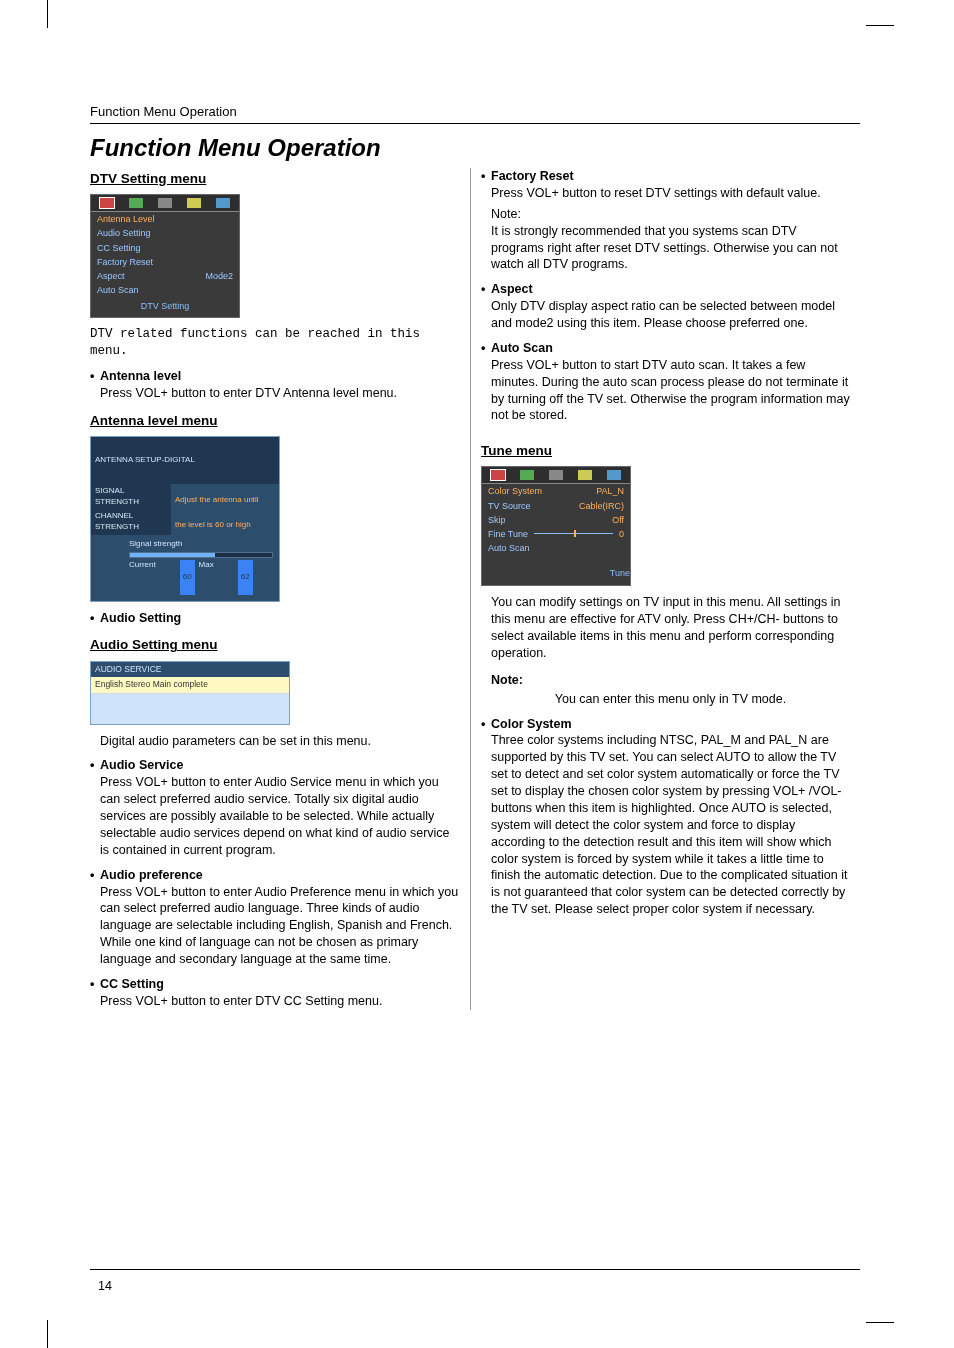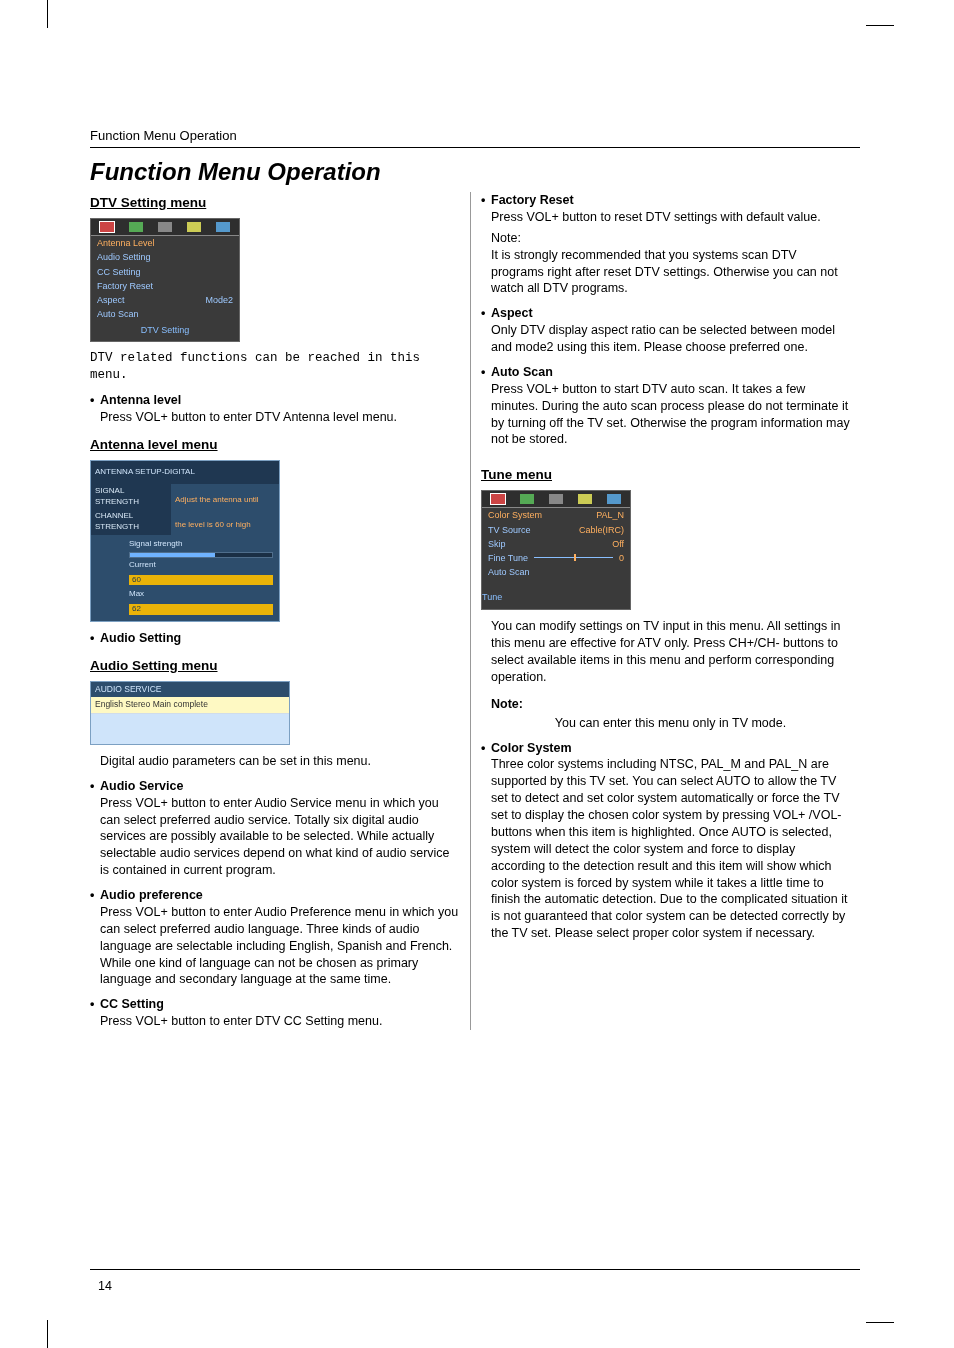--- a/index.html
+++ b/index.html
@@ -5,21 +5,21 @@
   * { box-sizing: border-box; margin: 0; padding: 0; }
   html, body { width: 954px; height: 1348px; background: #fff; font-family: Arial, Helvetica, sans-serif; color: #000; }
   .page { position: relative; width: 954px; height: 1348px; }
 
   
   .crop-tl-v, .crop-bl-v { position: absolute; left: 47px; width: 1px; height: 28px; background: #000; }
   .crop-tl-v { top: 0; } .crop-bl-v { bottom: 0; }
   .crop-tr-h, .crop-br-h { position: absolute; right: 60px; width: 28px; height: 1px; background: #000; }
   .crop-tr-h { top: 25px; } .crop-br-h { bottom: 25px; }
 
-  .content-area { position: absolute; left: 90px; top: 128px; width: 770px; }
+  .content-area { position: absolute; left: 90px; top: 104px; width: 770px; }
 
   .running-head { font-size: 13px; margin-bottom: 4px; }
   .head-rule { height: 1px; background: #000; margin-bottom: 10px; }
 
   .main-title { font-style: italic; font-weight: bold; font-size: 24px; margin-bottom: 6px; }
 
   .two-col { display: flex; gap: 0; }
   .col { width: 380px; font-size: 12.5px; line-height: 1.35; }
   .col-left { padding-right: 10px; }
   .col-right { padding-left: 10px; border-left: 1px solid #999; }
@@ -43,46 +43,46 @@
   .osd .tabs .tab-pc { background: #5a5; }
   .osd .tabs .tab-audio { background: linear-gradient(#888,#888); }
   .osd .tabs .tab-setup { background: #cc5; }
   .osd .tabs .tab-other { background: #59c; }
   .osd .item { display:flex; justify-content: space-between; padding: 1px 6px; color: #9ec9ff; }
   .osd .item.sel { color: #ffb060; }
   .osd .cap { text-align:center; color:#89bfff; padding: 3px 0 5px 0; font-size: 9px; }
 
   
   .ant { width: 190px; border: 1px solid #7ca0c2; background: #2d4d6c; color: #d7e7f5; font-size: 8px; margin: 4px 0 8px 0; }
-  .ant .hdr { background: #1f3751; padding: 6px 4px; color:#cfe4fa;}
+  .ant .hdr { background: #1f3751; padding: 18px 4px; color:#cfe4fa;}
   .ant .row { display:flex; }
   .ant .lbl { width: 80px; background:#1f3751; padding:2px 4px; }
   .ant .val { flex:1; padding:2px 4px; color:#ffb060;margin-top:9px; }
   .ant .barwrap { padding: 4px 6px 6px 38px; }
   .ant .bartitle { color:#cfe4fa; font-size:8px; margin-bottom:2px;}
   .ant .barbg { height:6px; background:#1a2f45; border:1px solid #4f6e8c;}
   .ant .barfill { height:100%; width:60%; background:#6fb3ff;}
-  .ant .curmax { font-size:8px; color:#cfe4fa; margin-top:2px; display:flex; gap:4px;flex-direction:column;}
-  .ant .curmax b { background:#eab308; color:#1f3751; padding:0 3px; font-weight: normal;}
+  .ant .curmax { font-size:8px; color:#cfe4fa; margin-top:2px; display:flex; gap:4px;}
+  .ant .curmax b { background:#3b82f6; color:#1f3751; padding:12px 3px; font-weight: normal; margin-left: 20px;}
 
   
   .aud { width: 200px; border: 1px solid #7ca0c2; background:#cfe4fa; font-size:8.5px; margin: 4px 0 8px 0;}
   .aud .hdr { background:#2d4d6c; color:#cfe4fa; padding:2px 4px;}
   .aud .line { background:#fef9c3; color:#333; padding:2px 4px; border-bottom:1px solid #d0dcea;}
   .aud .blank { height: 30px; background:#cfe4fa;}
 
   
   .tunebox { width: 150px; background:#3a3a3a; border:1px solid #666; color:#cfcfcf; font-size:9px; margin: 4px 0 8px 0;}
   .tunebox .row { display:flex; justify-content: space-between; padding:1px 6px; color:#9ec9ff;}
   .tunebox .row .v { color:#ffb060;}
   .tunebox .row.sel .k { color:#ffb060;}
   .tunebox .slider { flex:1; margin:0 6px; display:flex; align-items:center;}
   .tunebox .slider .track { flex:1; height:1px; background:#89bfff; position:relative;}
   .tunebox .slider .thumb { position:absolute; left:50%; top:-3px; width:2px; height:7px; background:#ffb060;}
-  .tunebox .cap { text-align:left; color:#89bfff; padding:4px 0 6px 0;}
+  .tunebox .cap { text-align:right; color:#89bfff; padding:4px 0 6px 0;}
 
   .note-title { font-weight: bold; margin-top: 10px; font-size: 12.5px;}
 
   .foot-rule { position: absolute; left: 90px; width: 770px; height: 1px; background:#000; bottom: 78px;}
   .page-num { position: absolute; left: 98px; bottom: 55px; font-size: 12.5px;}
 
 </style>
 </head>
 <body>
 

